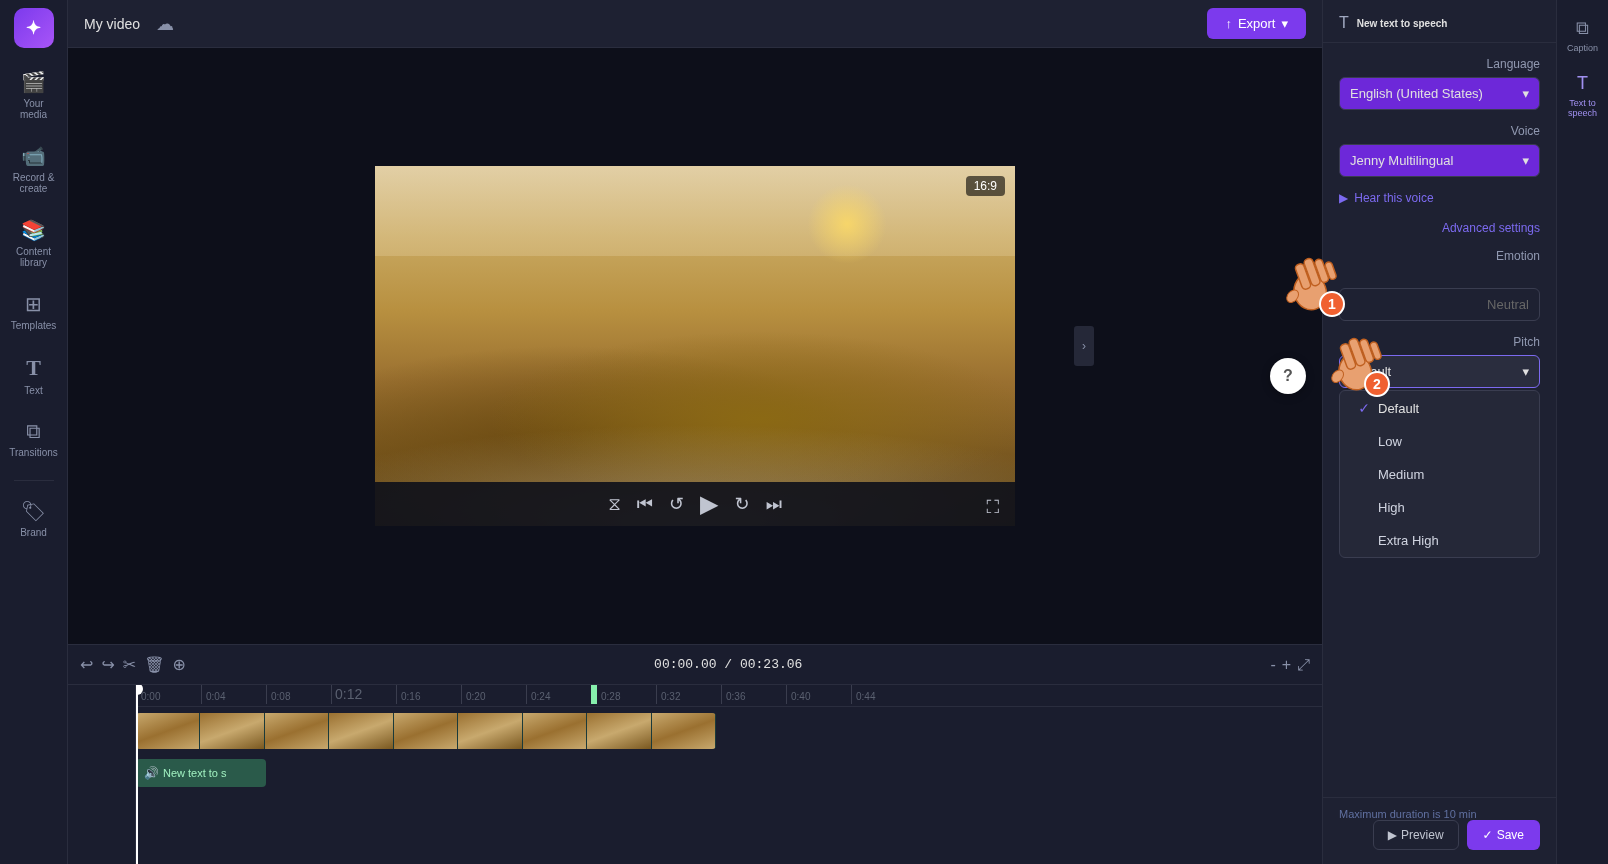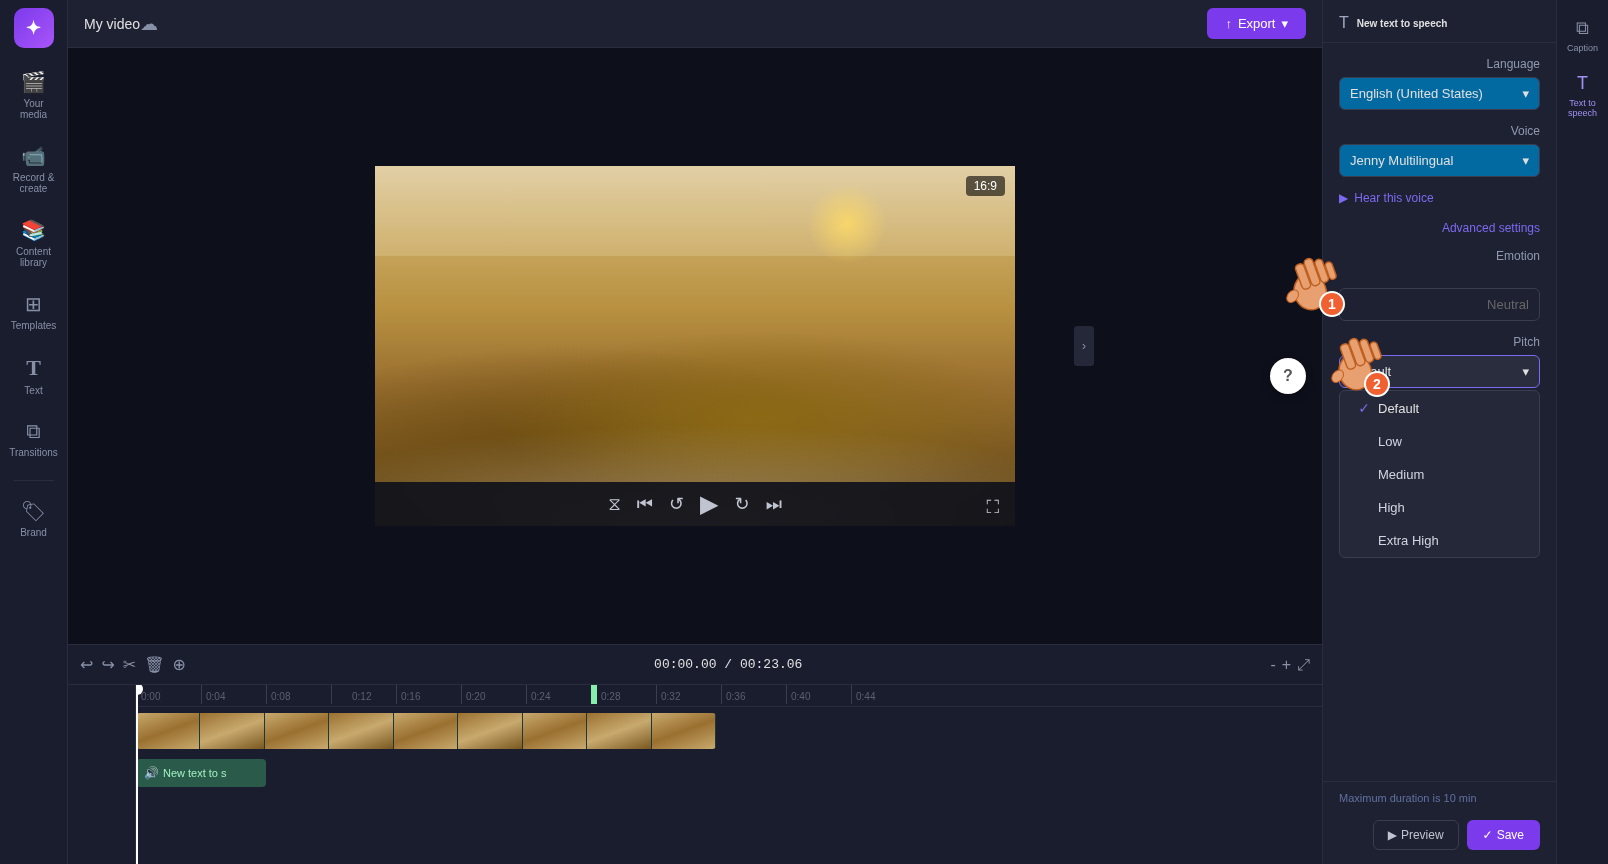--- a/index.html
+++ b/index.html
@@ -46,21 +46,21 @@
     }
 
     
     .topbar {
       height: 48px;
       background: #1e2132;
       display: flex;
       align-items: center;
       padding: 0 16px;
       border-bottom: 1px solid #2a2d3e;
-      gap: 0;
+      gap: 16px;
     }
     .topbar-title {
       font-size: 14px;
       color: #e0e0e0;
       font-weight: 500;
     }
     .topbar-icon { color: #8890a8; font-size: 18px; cursor: pointer; }
     .topbar-spacer { flex: 1; }
     .export-btn {
       background: #7c3aed;
@@ -235,21 +235,21 @@
       text-align: right;
     }
     .panel-section-label {
       font-size: 12px;
       color: #9098b0;
       margin-bottom: 6px;
       font-weight: 500;
     }
     .panel-dropdown {
       width: 100%;
-      background: #0369a1;
+      background: #6d28d9;
       border: 1px solid #3a3d50;
       border-radius: 6px;
       padding: 8px 10px;
       color: #e0e0e0;
       font-size: 13px;
       display: flex;
       align-items: center;
       justify-content: space-between;
       cursor: pointer;
       margin-bottom: 14px;
@@ -319,21 +319,21 @@
       gap: 8px;
     }
     .pitch-option.selected { color: #e0e0e0; }
     .pitch-option .check { color: #7c6af0; font-size: 14px; width: 16px; }
 
     .panel-footer {
       padding: 10px 16px 14px;
       border-top: 1px solid #2a2d3e;
       display: flex;
       flex-direction: column;
-      gap: 16px;
+      gap: 0;
     }
     .max-duration-note {
       font-size: 11px;
       color: #6070a0;
       text-align: left;
     }
     .footer-btns {
       display: flex;
       gap: 8px;
       justify-content: flex-end;
@@ -541,21 +541,21 @@
       <div style="flex:1;position:relative;overflow:hidden;">
 
         <div style="position:absolute;left:0;top:0;bottom:0;width:2px;background:white;z-index:10;">
           <div style="width:12px;height:12px;background:white;border-radius:50%;margin-left:-5px;margin-top:-2px;"></div>
         </div>
 
         <div class="ruler-marks" style="display:flex;height:22px;align-items:flex-end;padding-bottom:2px;background:#1a1d2e;border-bottom:1px solid #2a2d3e;">
           <div class="ruler-mark" style="min-width:65px;border-left:1px solid #3a3d4e;padding-left:4px;font-size:10px;color:#5a6070;margin-top:12px;">0:00</div>
           <div class="ruler-mark" style="min-width:65px;border-left:1px solid #3a3d4e;padding-left:4px;font-size:10px;color:#5a6070;">0:04</div>
           <div class="ruler-mark" style="min-width:65px;border-left:1px solid #3a3d4e;padding-left:4px;font-size:10px;color:#5a6070;">0:08</div>
-          <div class="ruler-mark" style="min-width:65px;border-left:1px solid #3a3d4e;padding-left:20px;font-size:10px;color:#5a6070;">0:12</div>
+          <div class="ruler-mark" style="min-width:65px;border-left:1px solid #3a3d4e;padding-left:3px;font-size:14px;color:#5a6070;">0:12</div>
           <div class="ruler-mark" style="min-width:65px;border-left:1px solid #3a3d4e;padding-left:4px;font-size:10px;color:#5a6070;">0:16</div>
           <div class="ruler-mark" style="min-width:65px;border-left:1px solid #3a3d4e;padding-left:4px;font-size:10px;color:#5a6070;">0:20</div>
           <div class="ruler-mark" style="min-width:65px;border-left:1px solid #3a3d4e;padding-left:4px;font-size:10px;color:#5a6070;">0:24</div>
           <div class="ruler-mark" style="min-width:65px;border-left:6px solid #86efac;padding-left:4px;font-size:10px;color:#5a6070;">0:28</div>
           <div class="ruler-mark" style="min-width:65px;border-left:1px solid #3a3d4e;padding-left:4px;font-size:10px;color:#5a6070;">0:32</div>
           <div class="ruler-mark" style="min-width:65px;border-left:1px solid #3a3d4e;padding-left:4px;font-size:10px;color:#5a6070;">0:36</div>
           <div class="ruler-mark" style="min-width:65px;border-left:1px solid #3a3d4e;padding-left:4px;font-size:10px;color:#5a6070;">0:40</div>
           <div class="ruler-mark" style="min-width:65px;border-left:1px solid #3a3d4e;padding-left:4px;font-size:10px;color:#5a6070;">0:44</div>
         </div>
 

